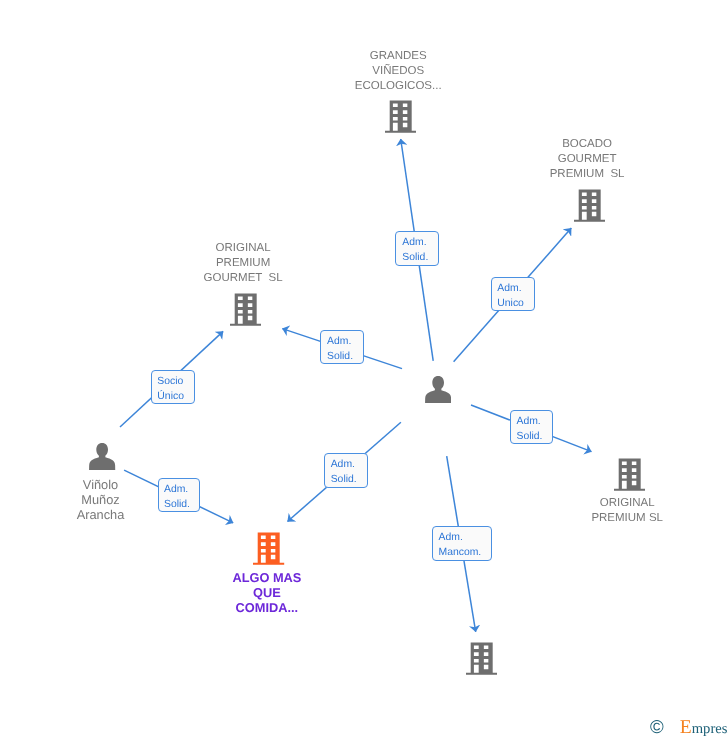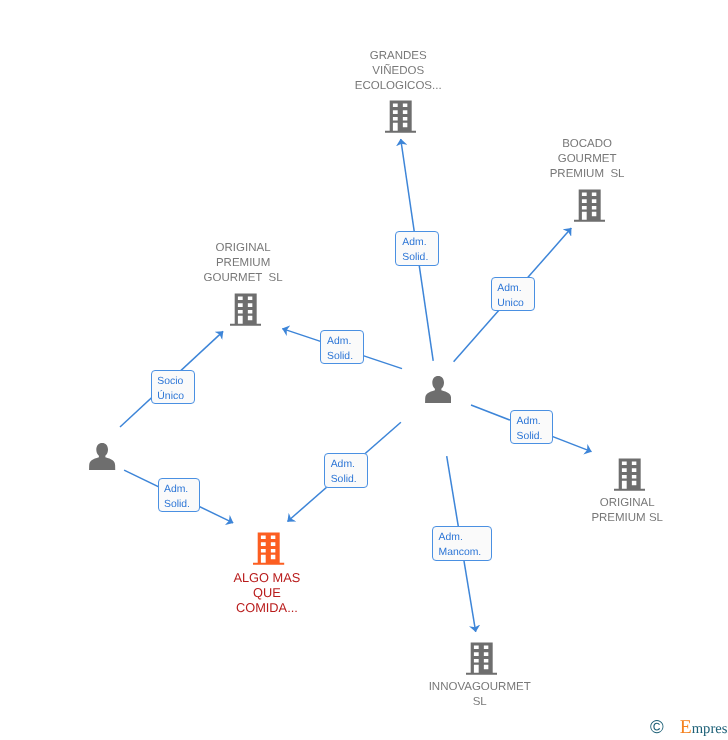--- a/index.html
+++ b/index.html
@@ -5,21 +5,21 @@
 <style>
   html,body{margin:0;padding:0;}
   body{width:728px;height:740px;background:#ffffff;
        -webkit-font-smoothing:antialiased;text-rendering:geometricPrecision;
        font-family:"Liberation Sans",sans-serif;overflow:hidden;position:relative;}
   #stage{position:absolute;left:0;top:16px;width:645px;height:740px;}
   svg#edges{position:absolute;left:0;top:0;}
   .node-icon{position:absolute;line-height:0;}
   .node-label{position:absolute;text-align:center;color:#787878;transform:translateZ(0);
               font-size:11.5px;line-height:15px;white-space:pre-wrap;}
-  .node-label.bold{font-weight:normal;color:#b91c1c;}
+  .node-label.bold{font-weight:bold;color:#6d28d9;}
   .edge-label{position:absolute;box-sizing:border-box;border:1.3px solid #4a90e2;
               border-radius:4px;background:#fafafa;color:#2d76d6;font-size:10.4px;
               line-height:15px;text-align:left;white-space:pre-line;
               display:flex;align-items:flex-start;justify-content:center;
               padding-right:4px;padding-top:3.05px;}
   .edge-label > span{display:block;transform:translateZ(0);}
   #logo{position:absolute;left:650px;top:718px;display:flex;align-items:baseline;transform:translateZ(0);}
   #copy{color:#1d6077;font-size:18.6px;line-height:1;font-family:"Liberation Sans",sans-serif;}
   #brand{margin-left:16px;font-family:"Liberation Serif",serif;font-size:14.6px;line-height:1;letter-spacing:0.05px;}
   #brand-e{color:#f5821f;font-size:19.5px;}
@@ -61,36 +61,37 @@
       </svg></div>
 <div class="node-label" style="left:153.1px;top:224.6px;width:180px;">ORIGINAL
 PREMIUM
 GOURMET  SL</div>
 <div class="node-icon" style="left:425.2px;top:360.1px;width:26.3px;height:26.9px;"><svg class="icon-svg" width="26.3" height="26.9" viewBox="0 0 25.5 26.2">
         <path fill="#6e6e6e" d="M12.75 0 C9.3 0 7.05 2.6 7.05 6.45 C7.05 10.55 9.6 13.75 12.75 13.75 C15.9 13.75 18.45 10.55 18.45 6.45 C18.45 2.6 16.2 0 12.75 0 Z M9.65 11.6 C9.65 13.4 9.55 13.95 8.9 14.2 C7.5 14.75 4.0 15.6 2.2 17.1 C0.85 18.2 0.25 19.6 0.1 22.0 L0 26.2 H25.5 L25.4 22.0 C25.25 19.6 24.65 18.2 23.3 17.1 C21.5 15.6 18.0 14.75 16.6 14.2 C15.95 13.95 15.85 13.4 15.85 11.6 Z"></path>
       </svg></div>
 <div class="node-icon" style="left:89.4px;top:426.7px;width:26.3px;height:26.9px;"><svg class="icon-svg" width="26.3" height="26.9" viewBox="0 0 25.5 26.2">
         <path fill="#6e6e6e" d="M12.75 0 C9.3 0 7.05 2.6 7.05 6.45 C7.05 10.55 9.6 13.75 12.75 13.75 C15.9 13.75 18.45 10.55 18.45 6.45 C18.45 2.6 16.2 0 12.75 0 Z M9.65 11.6 C9.65 13.4 9.55 13.95 8.9 14.2 C7.5 14.75 4.0 15.6 2.2 17.1 C0.85 18.2 0.25 19.6 0.1 22.0 L0 26.2 H25.5 L25.4 22.0 C25.25 19.6 24.65 18.2 23.3 17.1 C21.5 15.6 18.0 14.75 16.6 14.2 C15.95 13.95 15.85 13.4 15.85 11.6 Z"></path>
       </svg></div>
+<div class="node-label" style="left:10.5px;top:460.7px;width:180px;font-size:12.8px;">Viñolo
+Muñoz
+Arancha</div>
 <div class="node-icon" style="left:253.4px;top:515.4px;width:31.2px;height:33.8px;"><svg class="icon-svg" width="31.2" height="33.8" viewBox="0 0 31.2 33.8">
         <path fill="#fc5e21" fill-rule="evenodd" d="M4.7 1.6 H26.7 V31.8 H31.2 V33.8 H0 V31.8 H4.7 Z M7.9 4.6 H12.7 V8.05 H7.9 Z M17.85 4.6 H22.35 V8.05 H17.85 Z M7.9 11.3 H12.7 V14.95 H7.9 Z M17.85 11.3 H22.35 V14.95 H17.85 Z M7.9 17.9 H12.7 V21.4 H7.9 Z M17.85 17.9 H22.35 V21.4 H17.85 Z M7.9 23.7 H12.7 V31.8 H7.9 Z M17.85 23.7 H22.35 V28.3 H17.85 Z"></path>
       </svg></div>
 <div class="node-label bold" style="left:176.9px;top:554.4px;width:180px;font-size:12.8px;">ALGO MAS
 QUE
 COMIDA...</div>
 <div class="node-icon" style="left:613.7px;top:441.4px;width:31.2px;height:33.8px;"><svg class="icon-svg" width="31.2" height="33.8" viewBox="0 0 31.2 33.8">
         <path fill="#6e6e6e" fill-rule="evenodd" d="M4.7 1.6 H26.7 V31.8 H31.2 V33.8 H0 V31.8 H4.7 Z M7.9 4.6 H12.7 V8.05 H7.9 Z M17.85 4.6 H22.35 V8.05 H17.85 Z M7.9 11.3 H12.7 V14.95 H7.9 Z M17.85 11.3 H22.35 V14.95 H17.85 Z M7.9 17.9 H12.7 V21.4 H7.9 Z M17.85 17.9 H22.35 V21.4 H17.85 Z M7.9 23.7 H12.7 V31.8 H7.9 Z M17.85 23.7 H22.35 V28.3 H17.85 Z"></path>
       </svg></div>
 <div class="node-label" style="left:537.2px;top:479.6px;width:180px;">ORIGINAL
 PREMIUM SL</div>
 <div class="node-icon" style="left:466.2px;top:625.1px;width:31.2px;height:33.8px;"><svg class="icon-svg" width="31.2" height="33.8" viewBox="0 0 31.2 33.8">
         <path fill="#6e6e6e" fill-rule="evenodd" d="M4.7 1.6 H26.7 V31.8 H31.2 V33.8 H0 V31.8 H4.7 Z M7.9 4.6 H12.7 V8.05 H7.9 Z M17.85 4.6 H22.35 V8.05 H17.85 Z M7.9 11.3 H12.7 V14.95 H7.9 Z M17.85 11.3 H22.35 V14.95 H17.85 Z M7.9 17.9 H12.7 V21.4 H7.9 Z M17.85 17.9 H22.35 V21.4 H17.85 Z M7.9 23.7 H12.7 V31.8 H7.9 Z M17.85 23.7 H22.35 V28.3 H17.85 Z"></path>
       </svg></div>
-<div class="node-label" style="left:389.7px;top:663.9px;width:180px;">INNOVAGOURMET
-SL</div>
 <div class="edge-label" style="left:395.3px;top:215.4px;width:44.0px;height:34.4px;"><span>Adm.
 Solid.</span></div>
 <div class="edge-label" style="left:490.6px;top:260.7px;width:44.0px;height:34.4px;"><span>Adm.
 Unico</span></div>
 <div class="edge-label" style="left:319.9px;top:313.5px;width:44.3px;height:34.4px;"><span>Adm.
 Solid.</span></div>
 <div class="edge-label" style="left:150.7px;top:346.0px;width:43.9px;height:34.4px;margin-top:8px;"><span>Socio
 Único</span></div>
 <div class="edge-label" style="left:323.8px;top:437.4px;width:43.8px;height:34.4px;"><span>Adm.
 Solid.</span></div>

